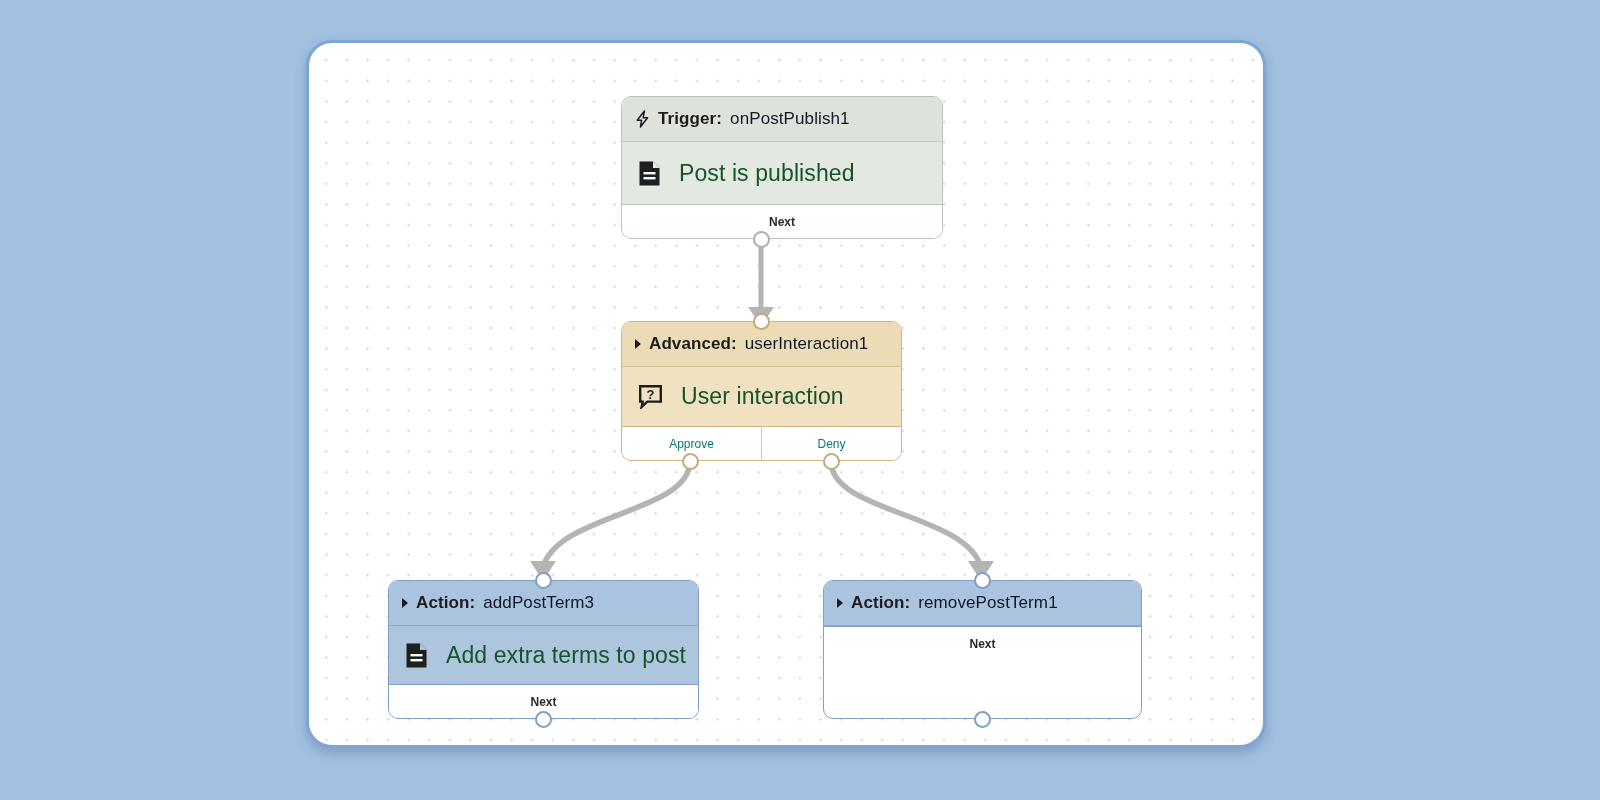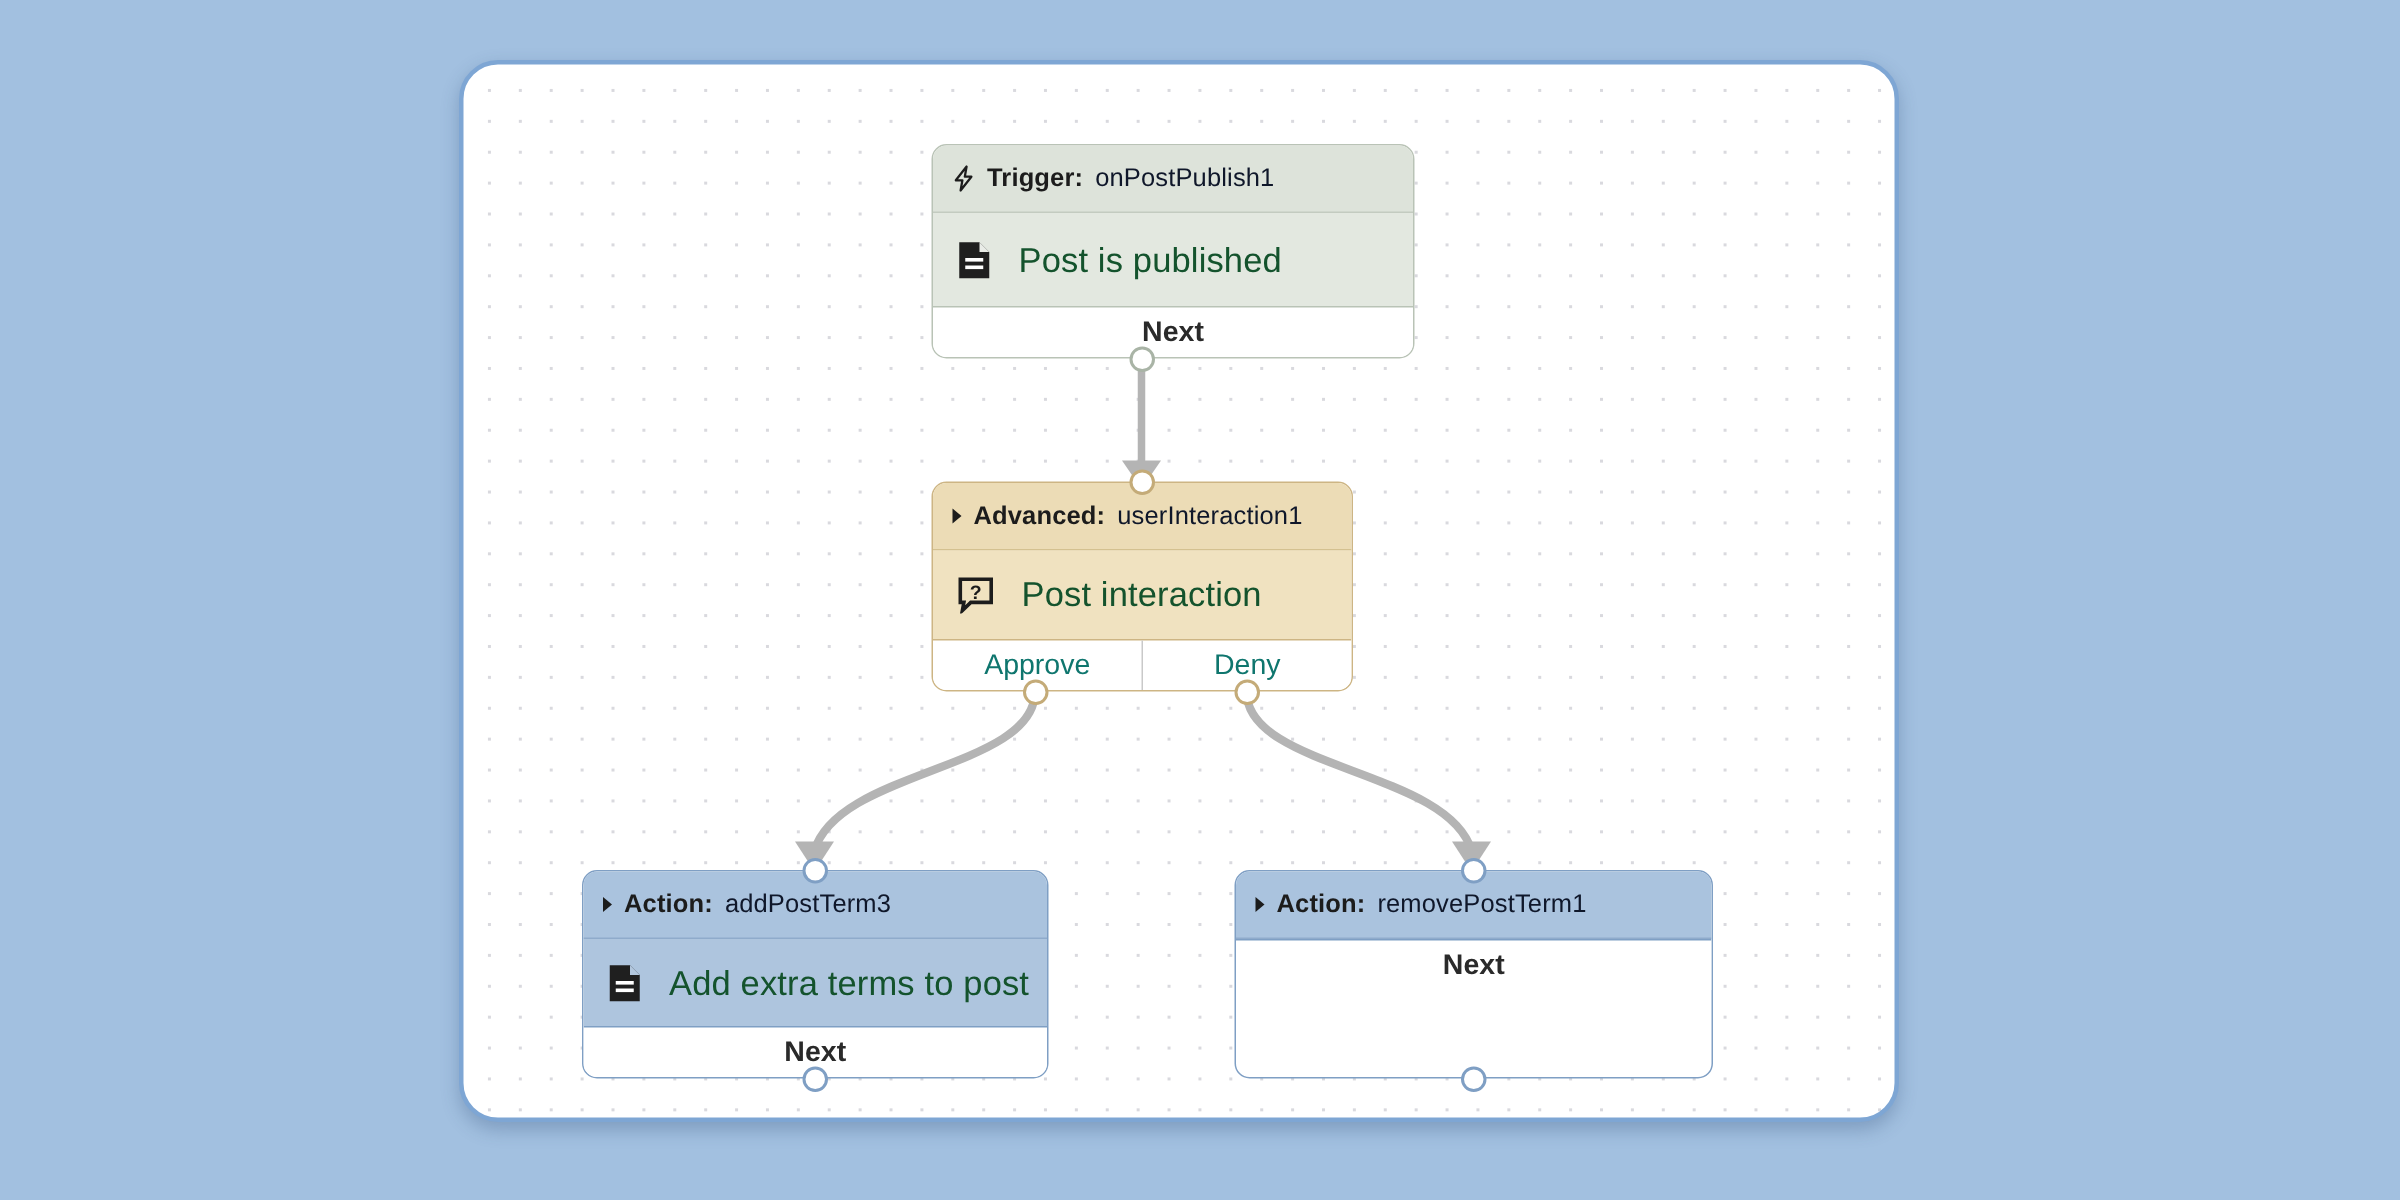--- a/index.html
+++ b/index.html
@@ -104,21 +104,21 @@
     background: #ffffff;
     border-top-style: solid;
     border-top-width: 1.5px;
   }
   .foot-cell {
     flex: 1;
     height: 33px;
     display: flex;
     align-items: center;
     justify-content: center;
-    font-size: 19px;
+    font-size: 12px;
   }
   .foot-cell + .foot-cell {
     border-left-style: solid;
     border-left-width: 1.5px;
   }
 
   
   .n-trigger .node-inner { border-color: #b9c3b6; }
   .n-trigger .node-head  { background: #dde3da; border-bottom-color: #c3cbc0; }
   .n-trigger .node-body  { background: #e3e8e0; }
@@ -233,21 +233,21 @@
         <div class="node-head">
           <span class="tri"></span>
           <span class="head-kind">Advanced:</span>
           <span class="head-id">userInteraction1</span>
         </div>
         <div class="node-body">
           <svg class="icn" width="25" height="25" viewBox="0 0 25 25">
             <path d="M2.2 2.2 H22.8 V17.6 H9.2 L3.6 23 L4.6 17.6 H2.2 Z" fill="none" stroke="#1c1c1c" stroke-width="2.4" stroke-linejoin="miter"></path>
             <text x="12.5" y="15" text-anchor="middle" font-family="'Liberation Sans', sans-serif" font-size="13" font-weight="700" fill="#1c1c1c">?</text>
           </svg>
-          <span class="node-title">Post interaction</span>
+          <span class="node-title">User interaction</span>
         </div>
         <div class="node-foot">
           <div class="foot-cell">Approve</div>
           <div class="foot-cell">Deny</div>
         </div>
       </div>
       <div class="port" style="left:132px; top:-8.5px;"></div>
       <div class="port" style="left:61px; bottom:-8.5px;"></div>
       <div class="port" style="left:202px; bottom:-8.5px;"></div>
     </div>

